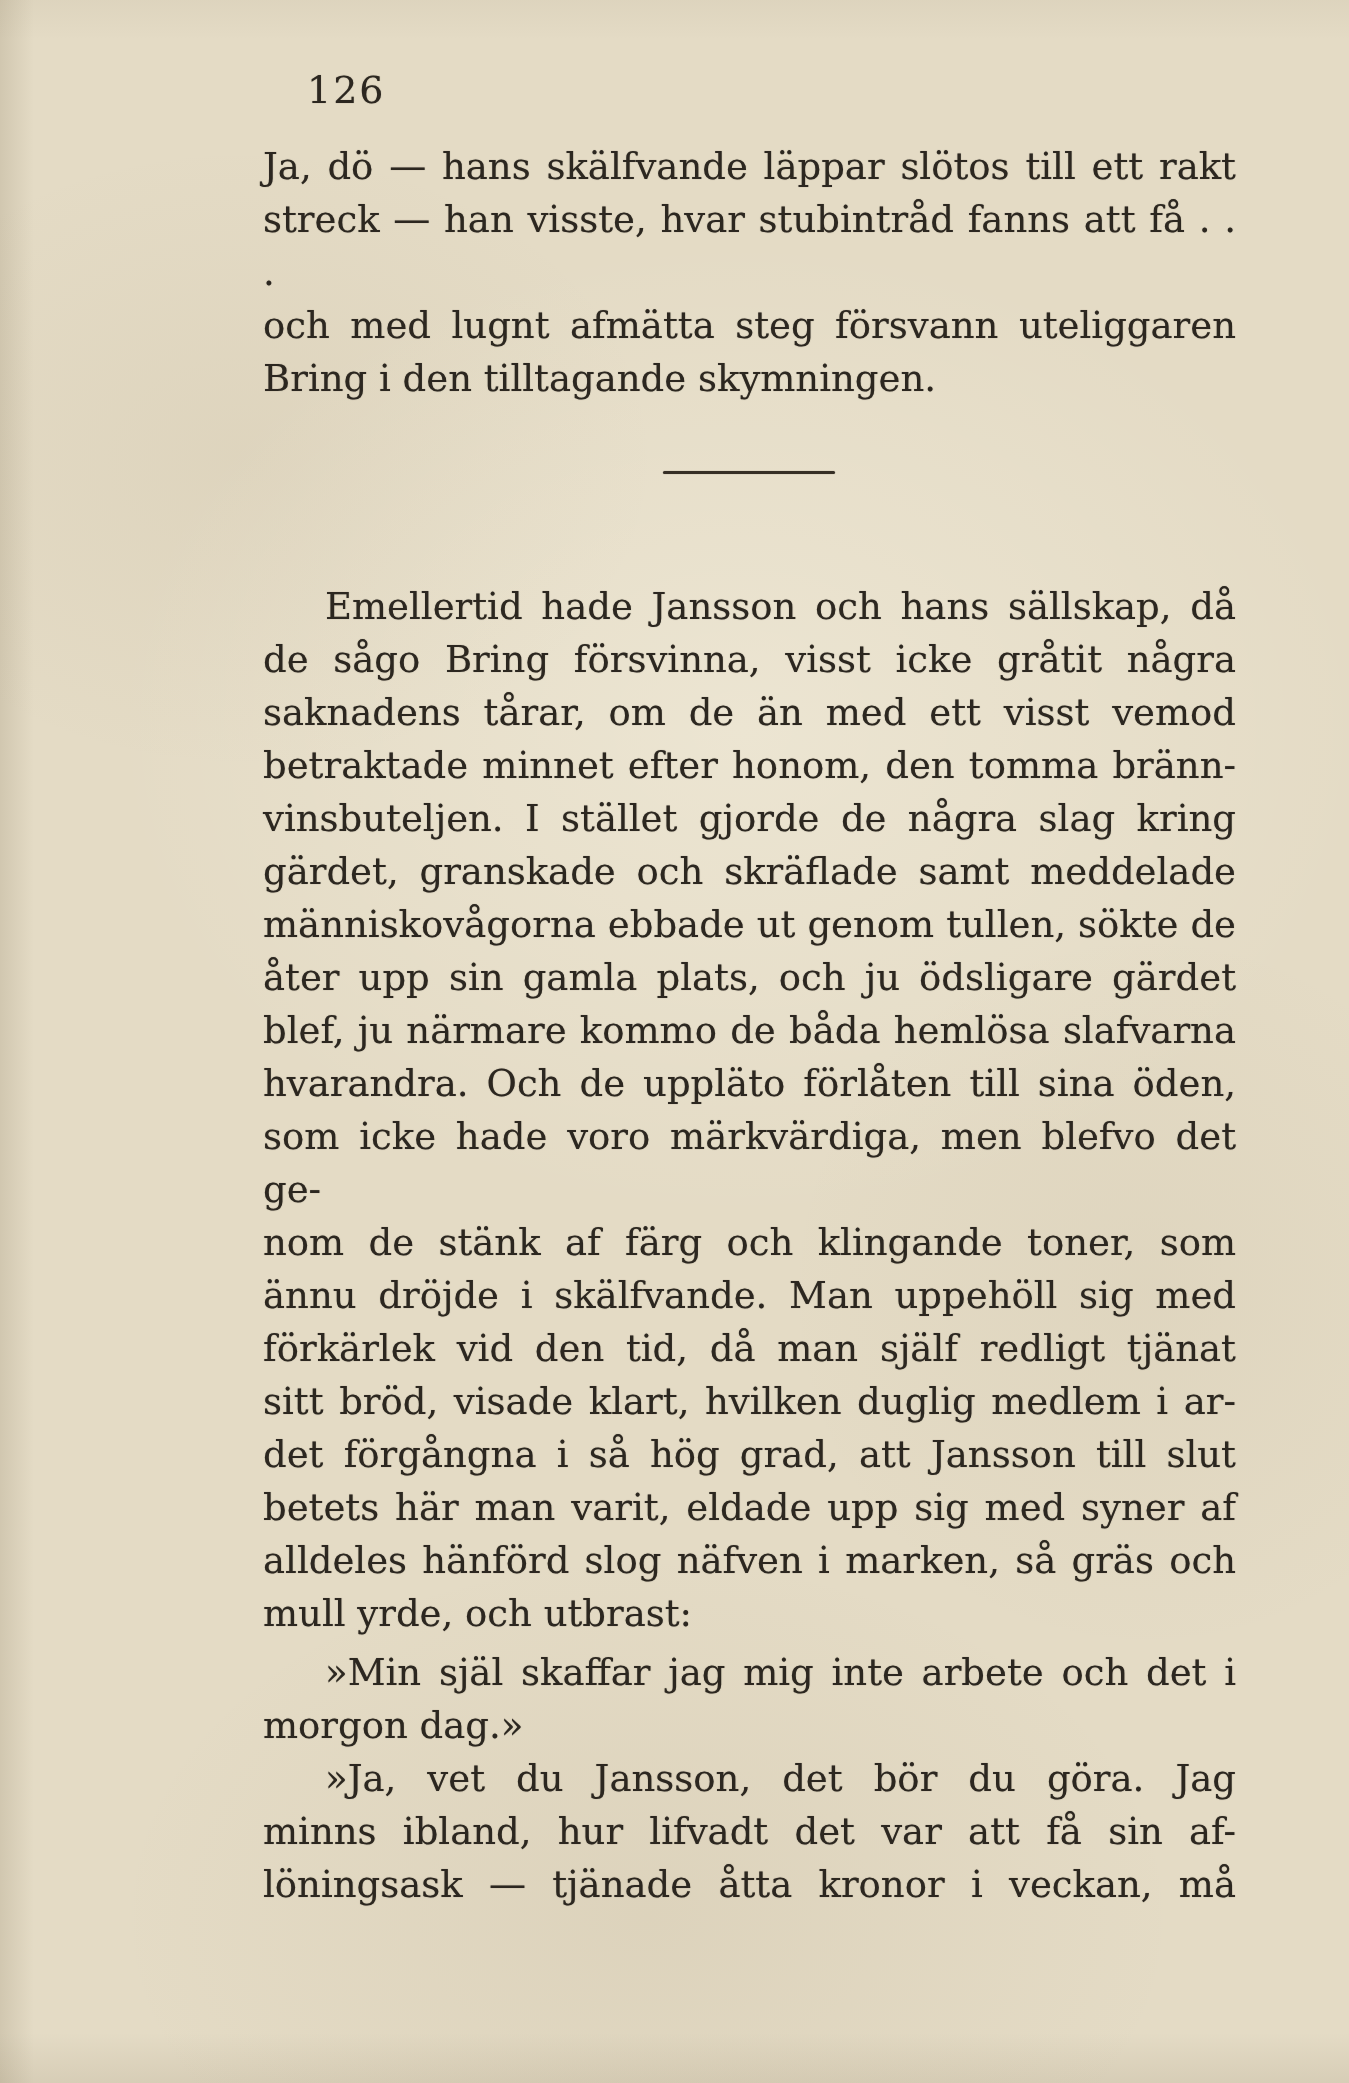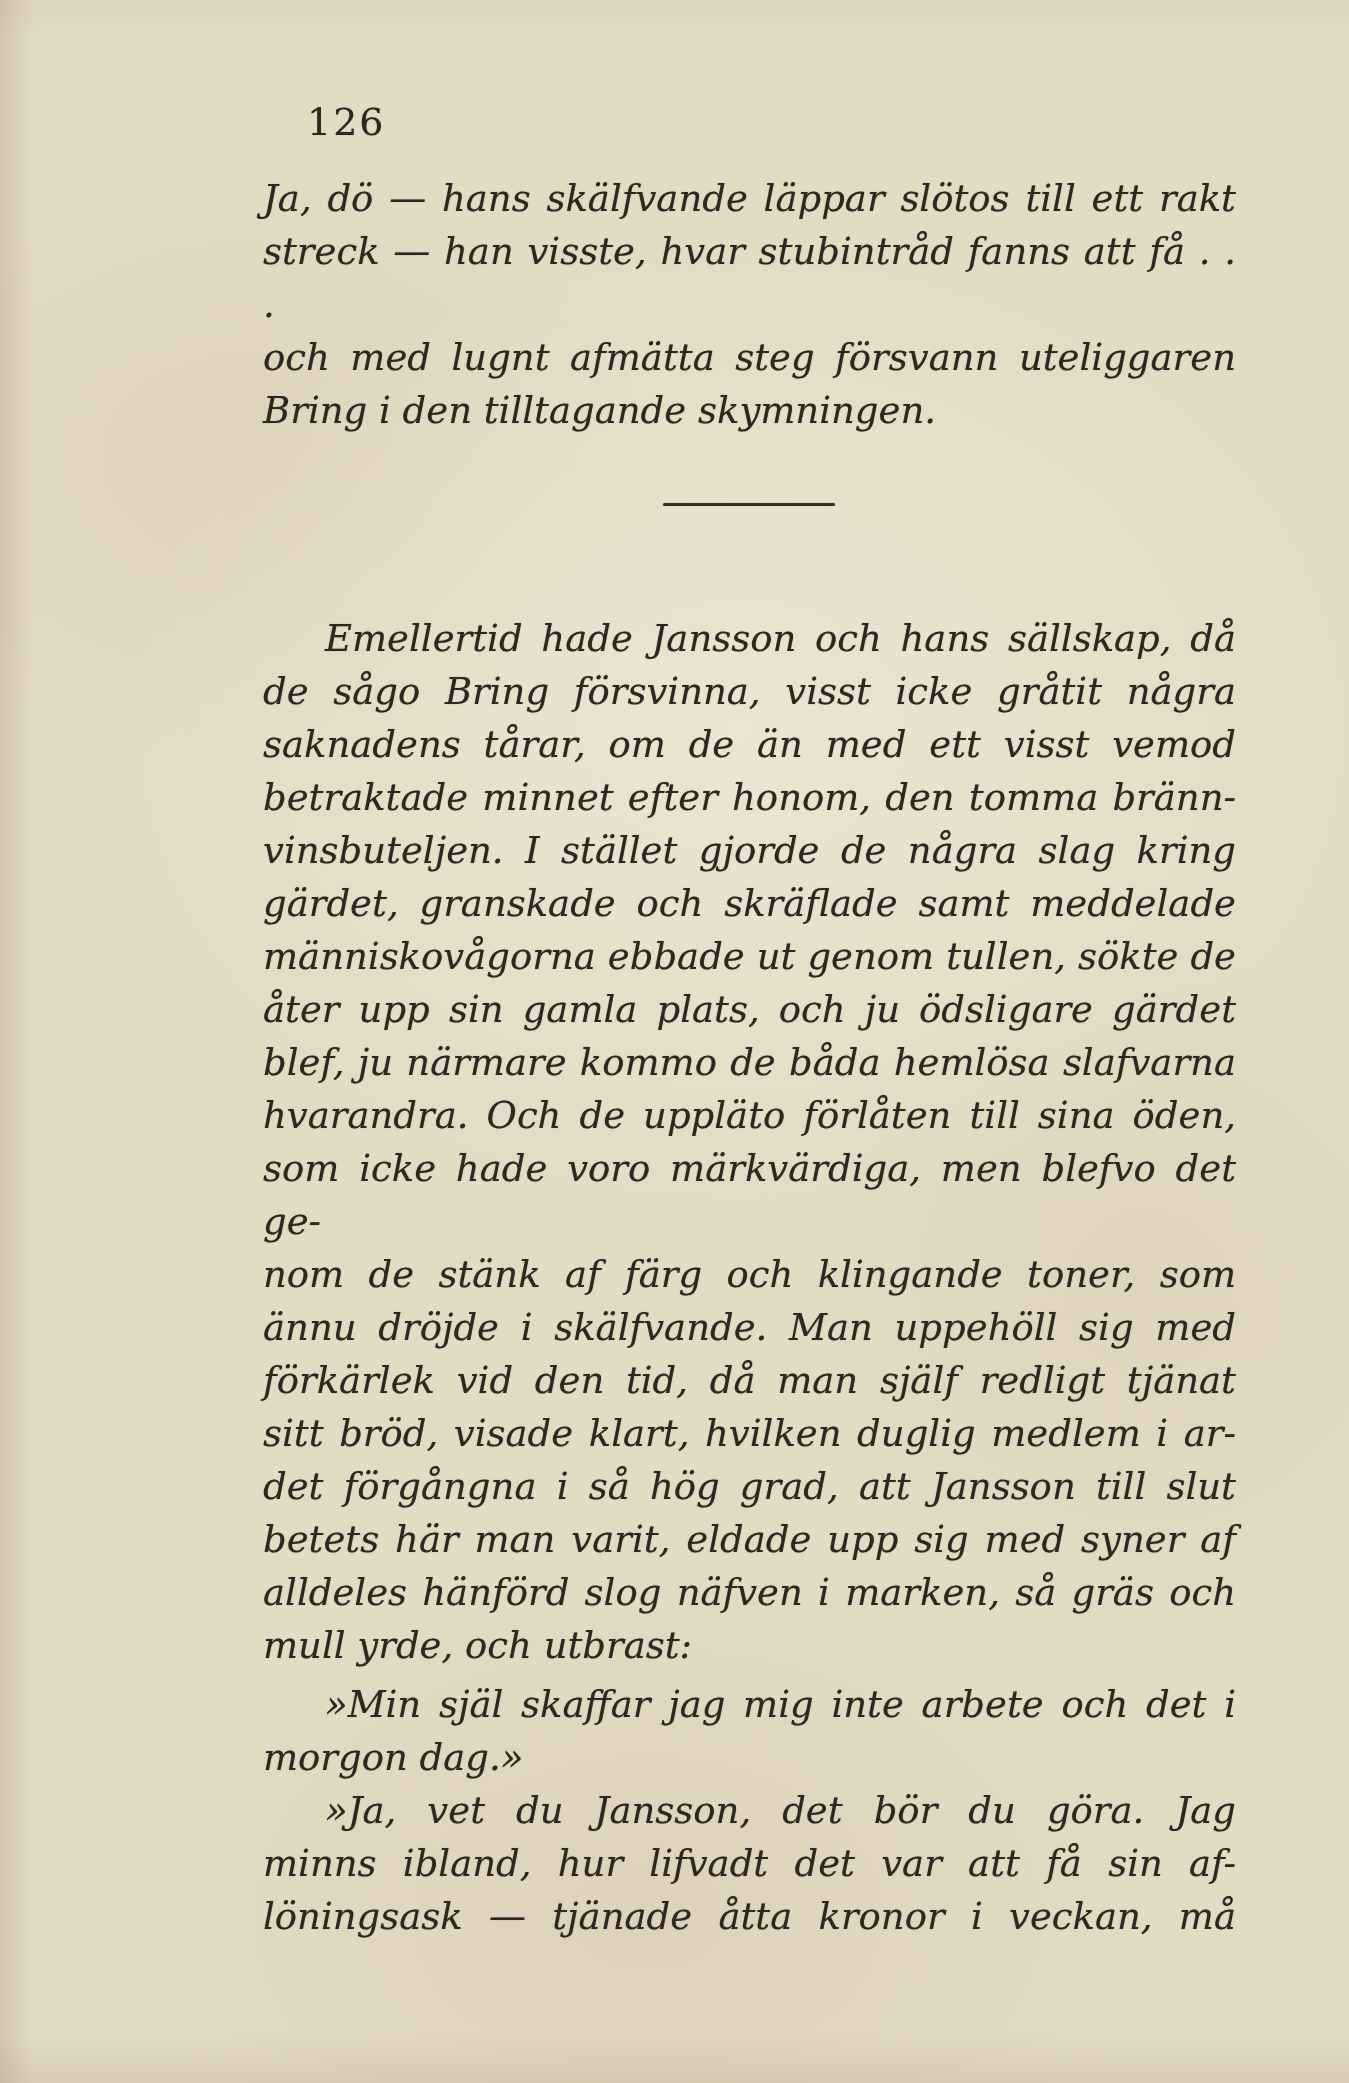--- a/index.html
+++ b/index.html
@@ -14,36 +14,35 @@
       radial-gradient(760px 520px at 48% 92%, rgba(125,105,70,0.07), rgba(125,105,70,0) 70%),
       linear-gradient(90deg, rgba(100,85,55,0.15), rgba(100,85,55,0) 34px),
       linear-gradient(0deg,  rgba(100,85,55,0.10), rgba(100,85,55,0) 50px),
       linear-gradient(180deg, rgba(100,85,55,0.05), rgba(100,85,55,0) 40px),
       #e4dbc5;
     font-family: "DejaVu Serif", "Liberation Serif", serif;
     color: #2c2720;
   }
   .page {
     position: absolute; inset: 0;
-    padding: 104px 0 0 263px;
+    padding: 72px 0 0 263px;
     box-sizing: border-box;
     border-radius: 12px;
   }
   .pageno {
     font-size: 38px; line-height: 36px;
     margin-left: 44px; letter-spacing: 2px;
     text-shadow: 0 0 1px rgba(44,39,32,0.45);
   }
   .textblock { width: 973px; }
   .para { font-size: 37px; line-height: 53px; }
   .line {
     text-align: justify;
     text-align-last: justify;
     text-shadow: 0 0 1px rgba(44,39,32,0.45);
-    font-style: italic;
   }
   .line.lastline { text-align-last: left; }
   .para.indent .line.firstline { text-indent: 62px; }
   .divider {
     width: 172px; height: 3px;
     background: #362f25; border-radius: 2px;
     margin-left: 400px;
     box-shadow: 0 0 1px rgba(44,39,32,0.5);
   }
 </style>

